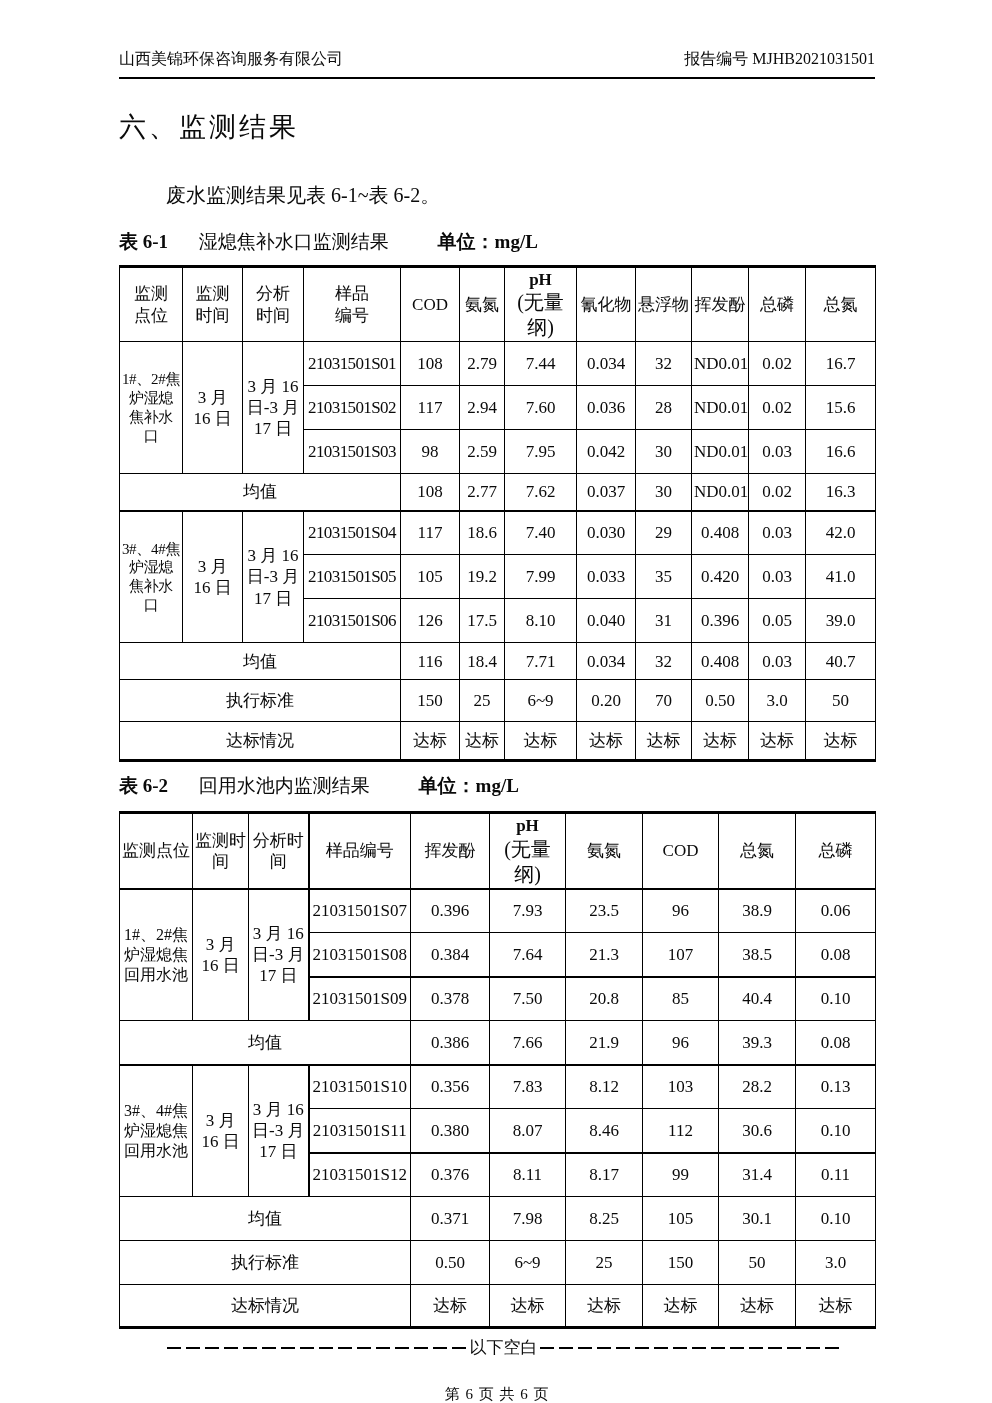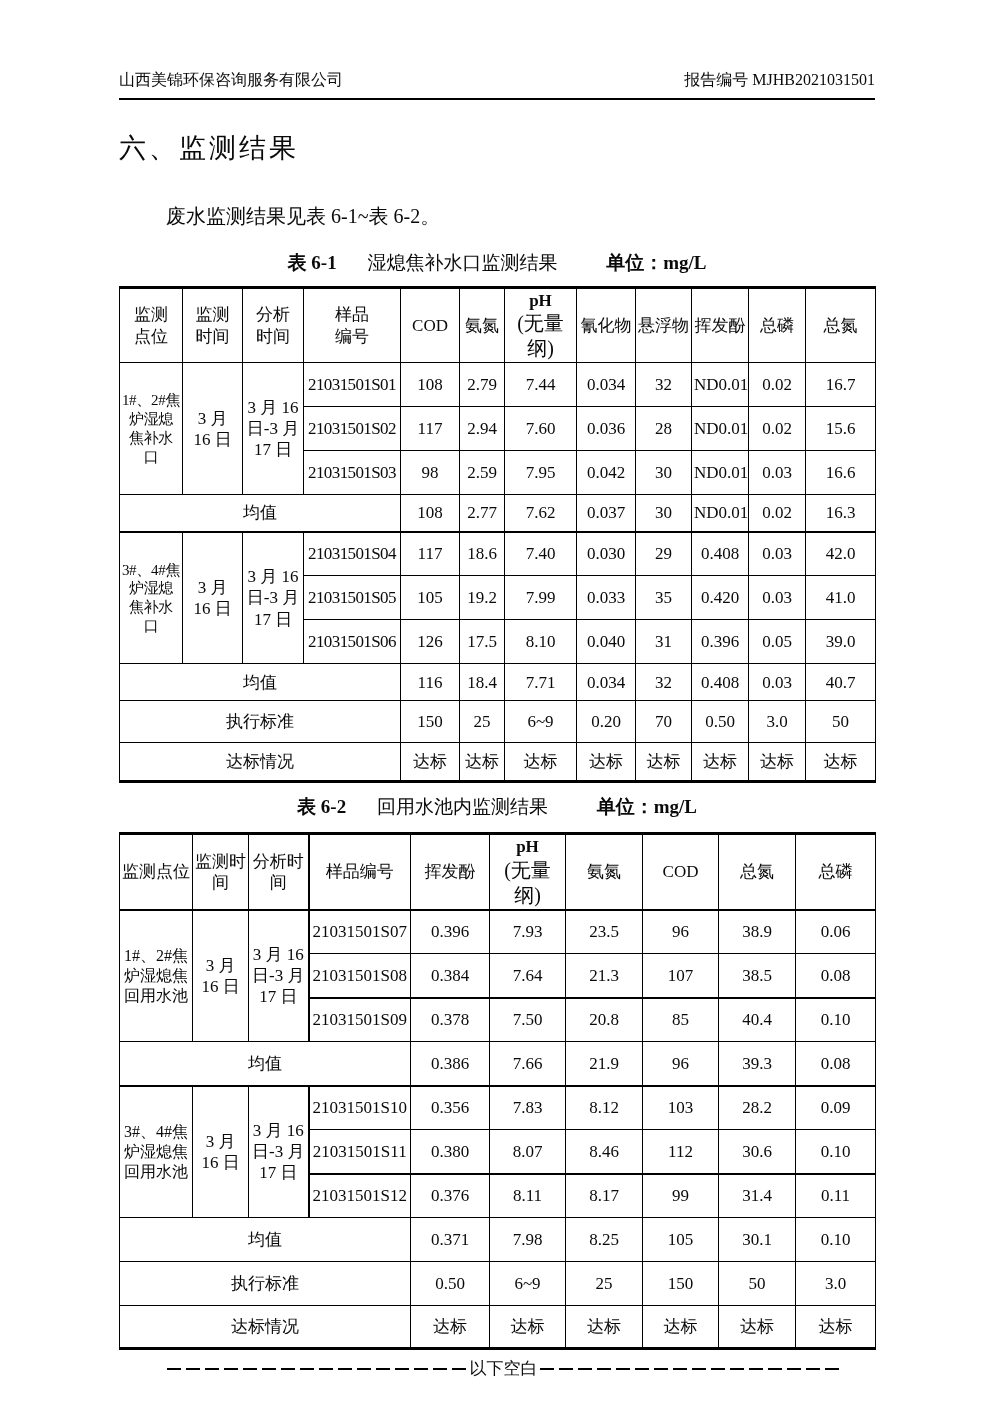--- a/index.html
+++ b/index.html
@@ -5,29 +5,29 @@
   * { box-sizing: border-box; margin: 0; padding: 0; }
   html, body { background: #e8e8e8; }
   .page {
     width: 992px; height: 1403px; background: #ffffff; position: relative;
     overflow: hidden; margin: 0 auto; color: #0a0a0a;
     font-family: "Liberation Serif", "DejaVu Serif", serif;
   }
   .content { width: 756px; margin-left: 119px; }
 
   .doc-header {
-    padding-top: 70px; display: flex; justify-content: space-between;
+    padding-top: 49px; display: flex; justify-content: space-between;
     align-items: flex-end; font-size: 16px;
     border-bottom: 2px solid #000; padding-bottom: 7px;
   }
 
   .sec-title { margin-top: 30px; font-size: 27px; font-weight: normal; letter-spacing: 3px; }
   .intro { margin-top: 37px; font-size: 20px; text-indent: 47px; }
 
-  .caption { margin-top: 20px; margin-bottom: 10px; text-align: center; font-size: 19px; }
+  .caption { margin-top: 20px; margin-bottom: 10px; font-size: 19px; }
   .caption .cap-label { font-weight: bold; }
   .caption .cap-title { margin: 0 22px 0 26px; }
   .caption .cap-unit { font-weight: bold; margin-left: 22px; }
   .caption2 { margin-top: 11px; margin-bottom: 12px; }
 
   table.t {
     border-collapse: collapse; table-layout: fixed; width: 756px;
     border-top: 3.5px solid #000; border-bottom: 3.5px solid #000;
   }
   table.t th, table.t td {
@@ -340,21 +340,21 @@
 16 日</td>
         <td class="vr" rowspan="3">3 月 16
 日-3 月
 17 日</td>
         <td class="sid">21031501S10</td>
         <td>0.356</td>
         <td>7.83</td>
         <td>8.12</td>
         <td>103</td>
         <td>28.2</td>
-        <td>0.09</td>
+        <td>0.13</td>
       </tr>
       <tr class="data">
         <td class="sid">21031501S11</td>
         <td>0.380</td>
         <td>8.07</td>
         <td>8.46</td>
         <td>112</td>
         <td>30.6</td>
         <td>0.10</td>
       </tr>

